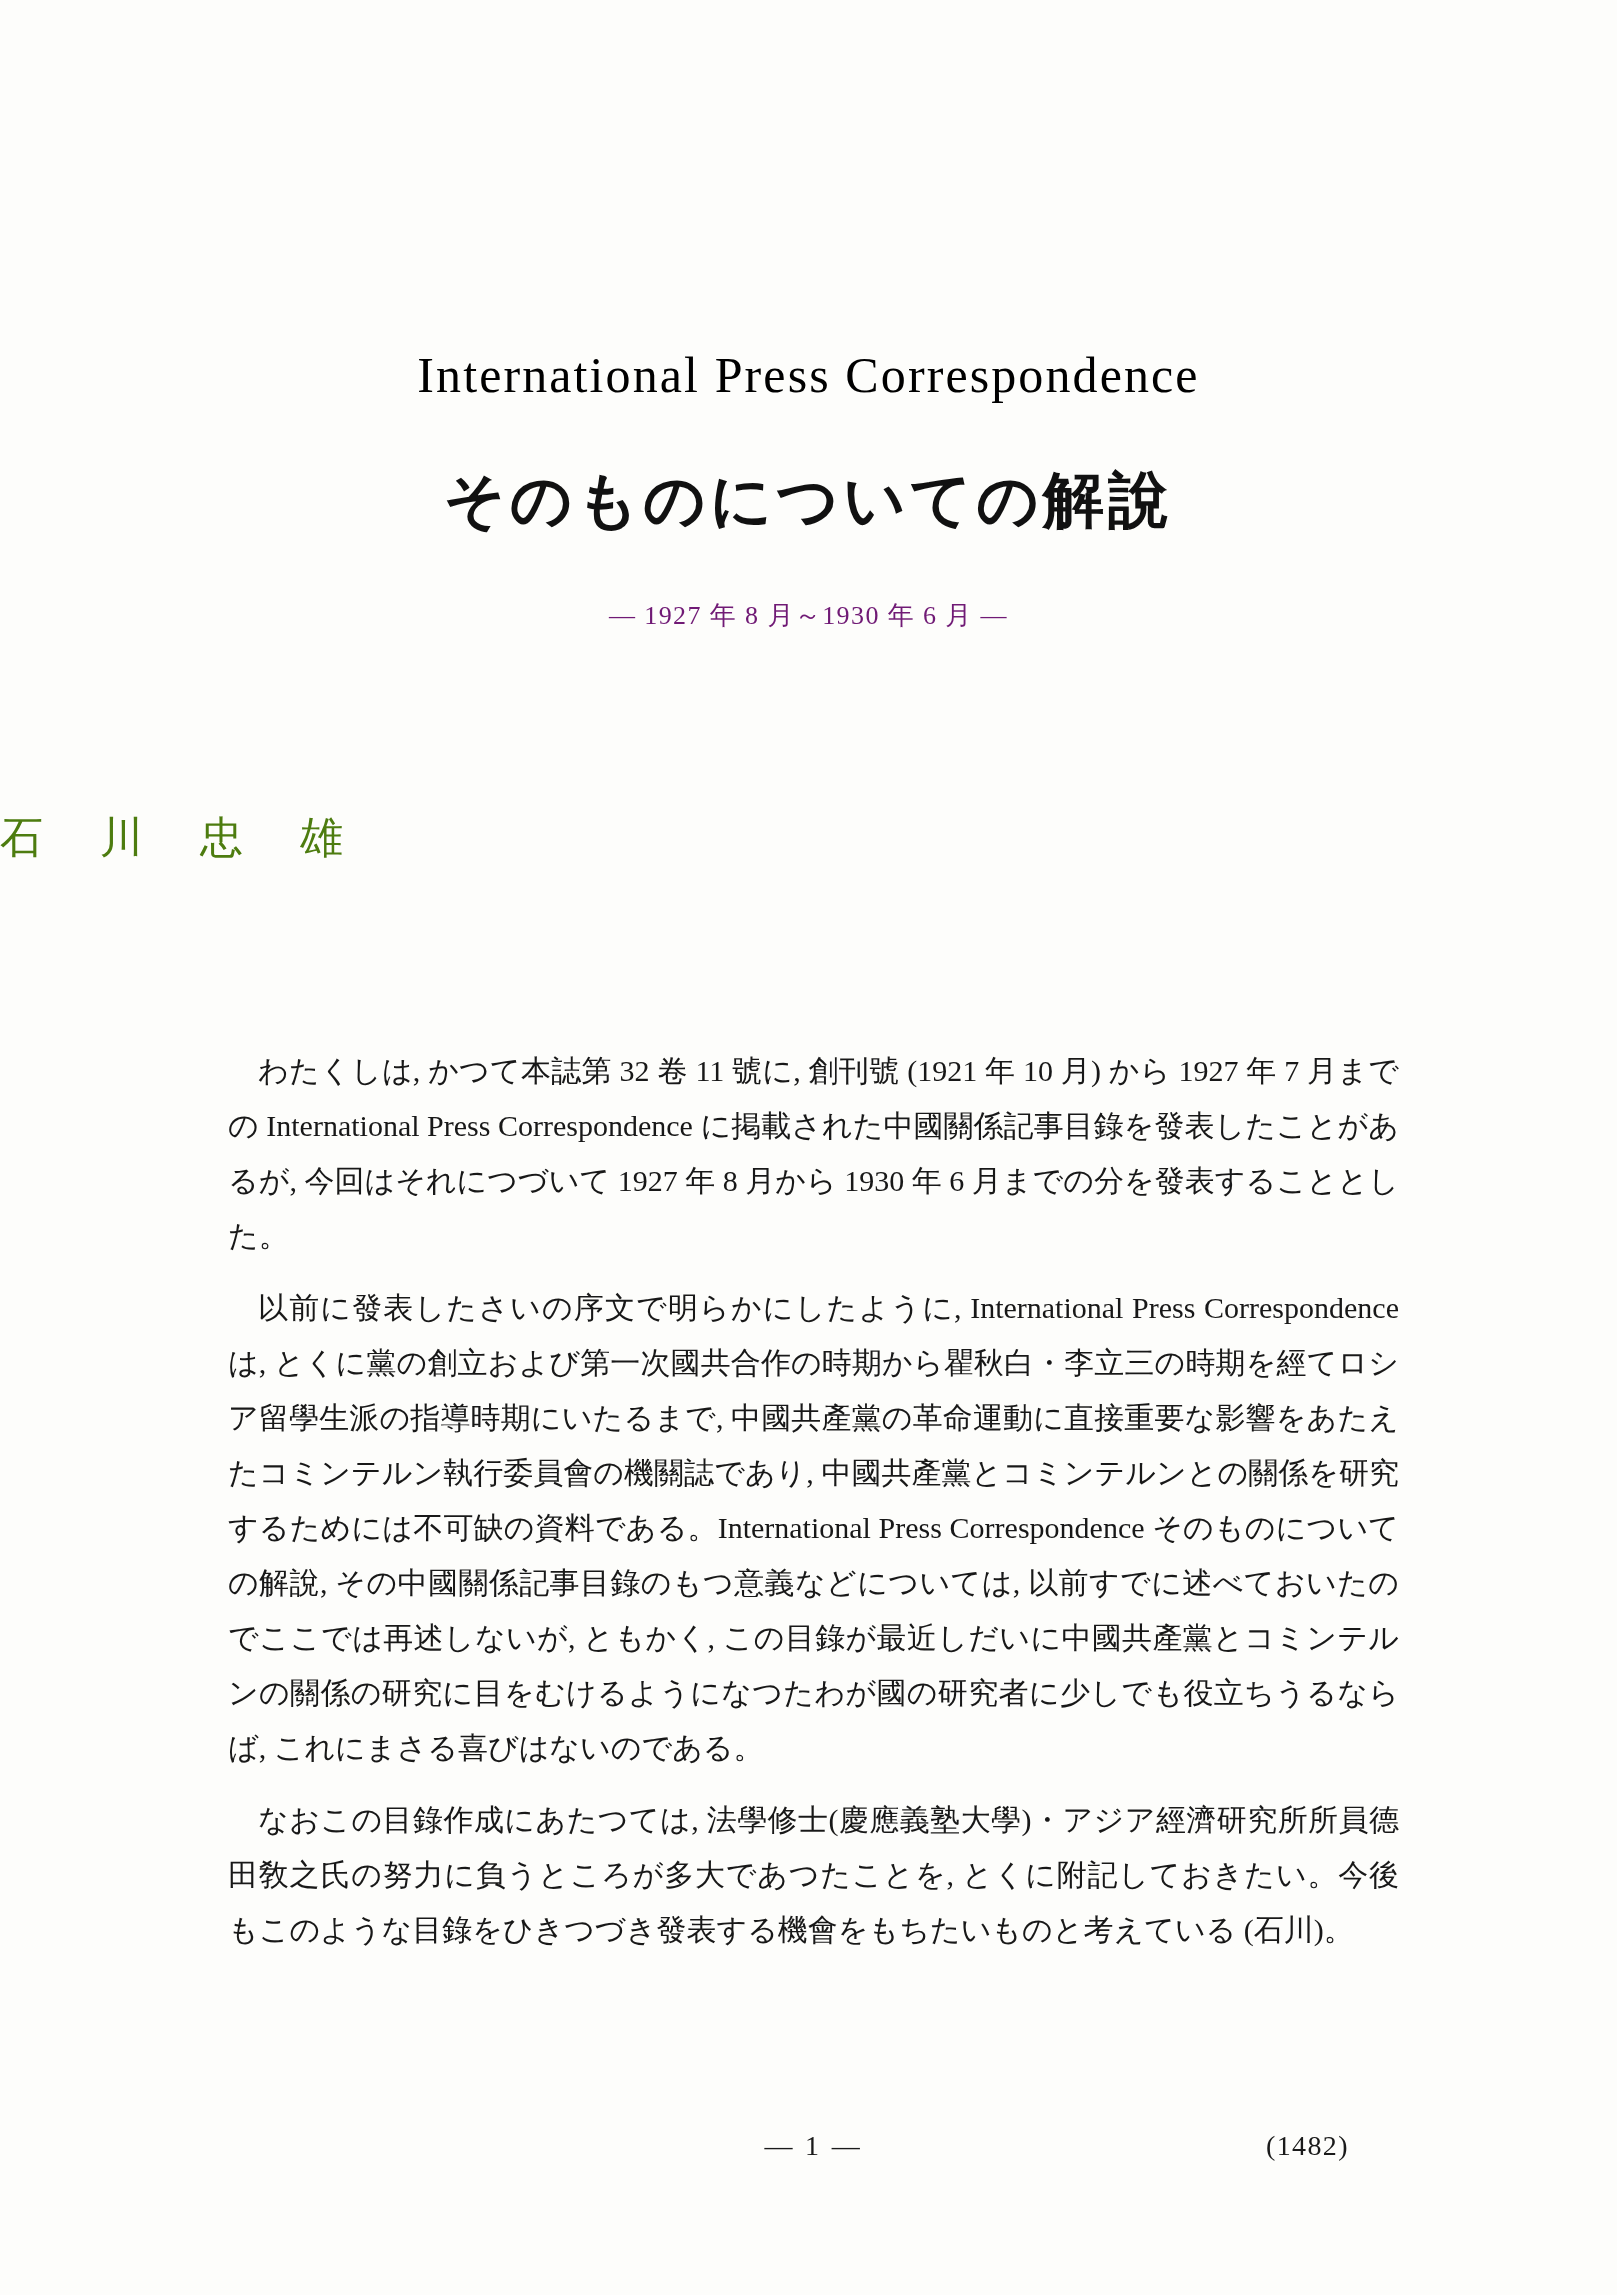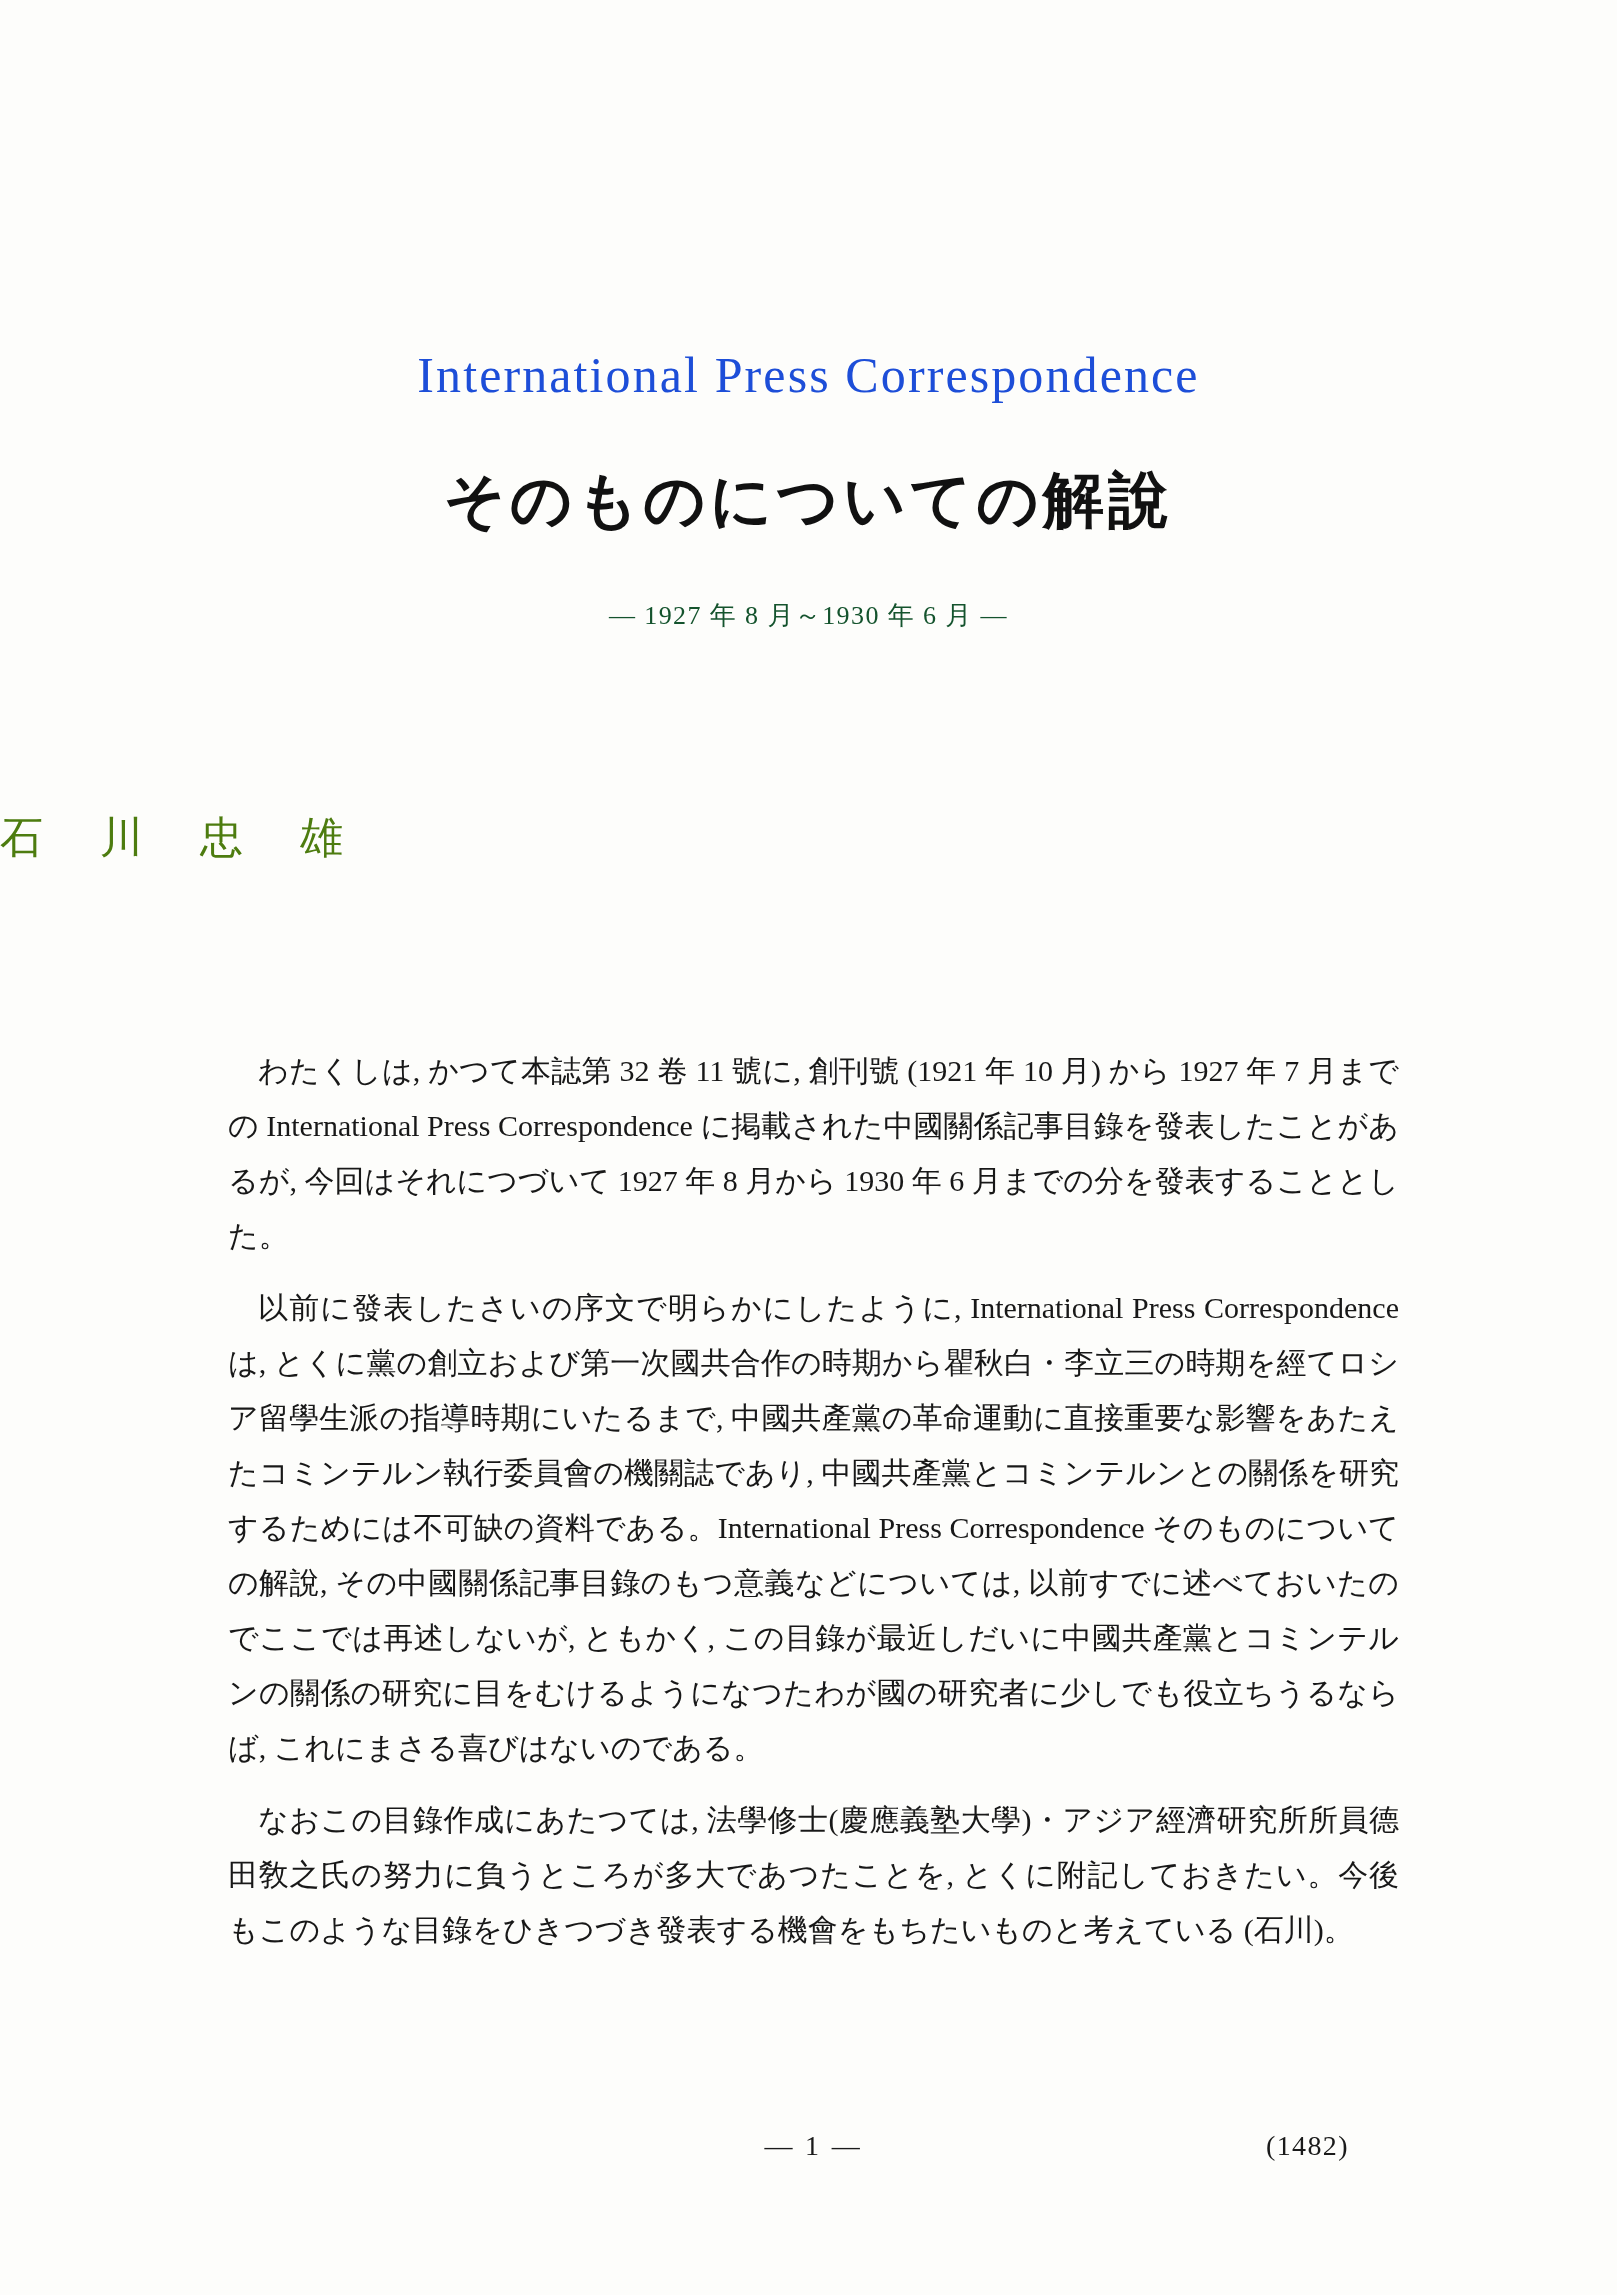--- a/index.html
+++ b/index.html
@@ -20,21 +20,21 @@
 
   .title-en {
     position: absolute;
     top: 346px;
     left: 0;
     width: 100%;
     text-align: center;
     font-size: 50px;
     font-weight: 400;
     letter-spacing: 2.1px;
-    color: #1d4ed8;
+    color: #000000;
   }
 
   .title-ja {
     position: absolute;
     top: 460px;
     left: 0;
     width: 100%;
     text-align: center;
     font-size: 61px;
     font-weight: 600;
@@ -44,21 +44,21 @@
 
   .date-range {
     position: absolute;
     top: 598px;
     left: 0;
     width: 100%;
     text-align: center;
     font-size: 26px;
     font-weight: 500;
     letter-spacing: 1.4px;
-    color: #14532d;
+    color: #701a75;
   }
 
   .authors {
     position: absolute;
     top: 797px;
     left: 0;
     width: 100%;
     text-align: left;
     font-size: 43px;
     font-weight: 500;

